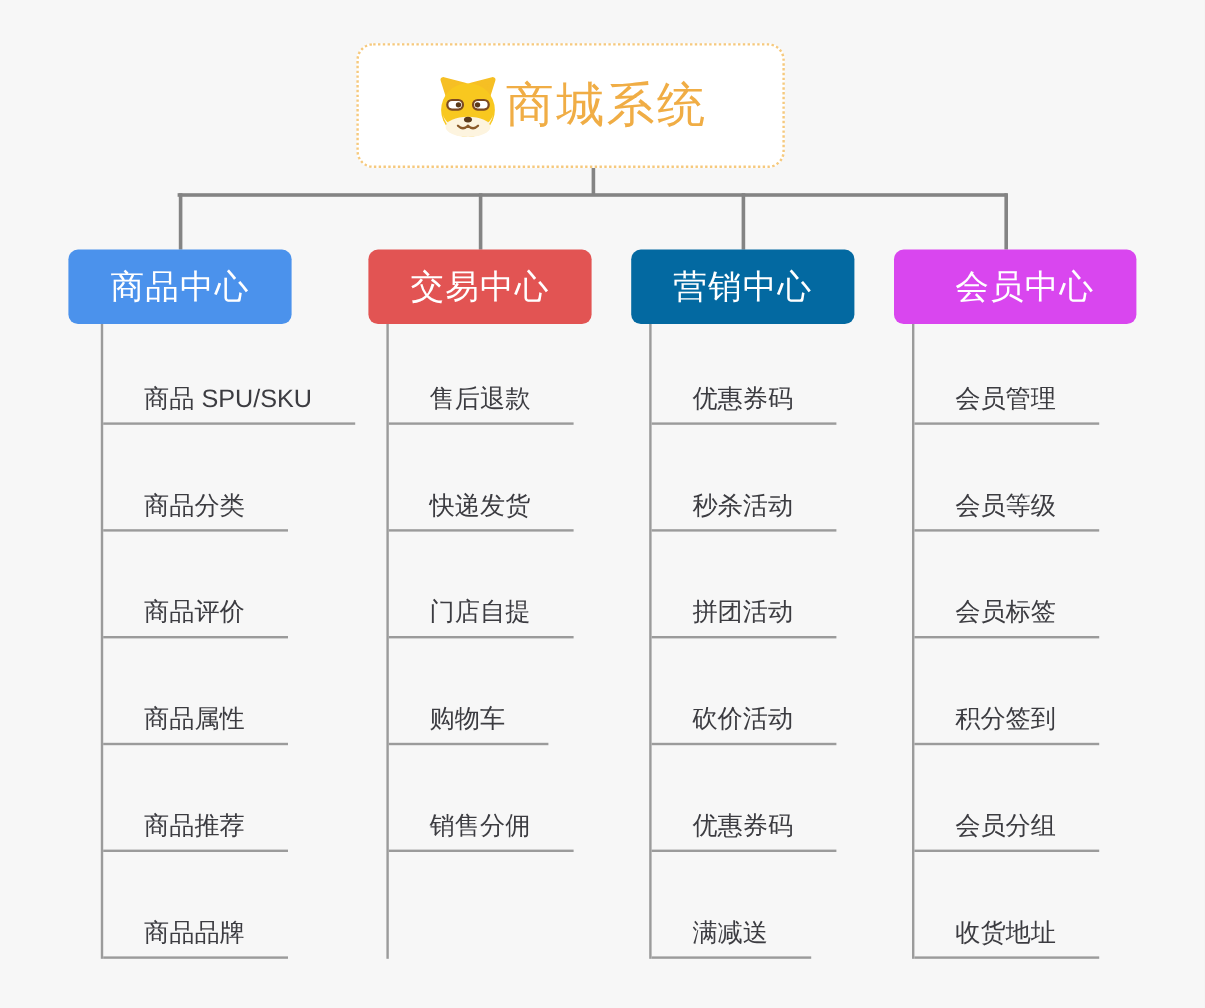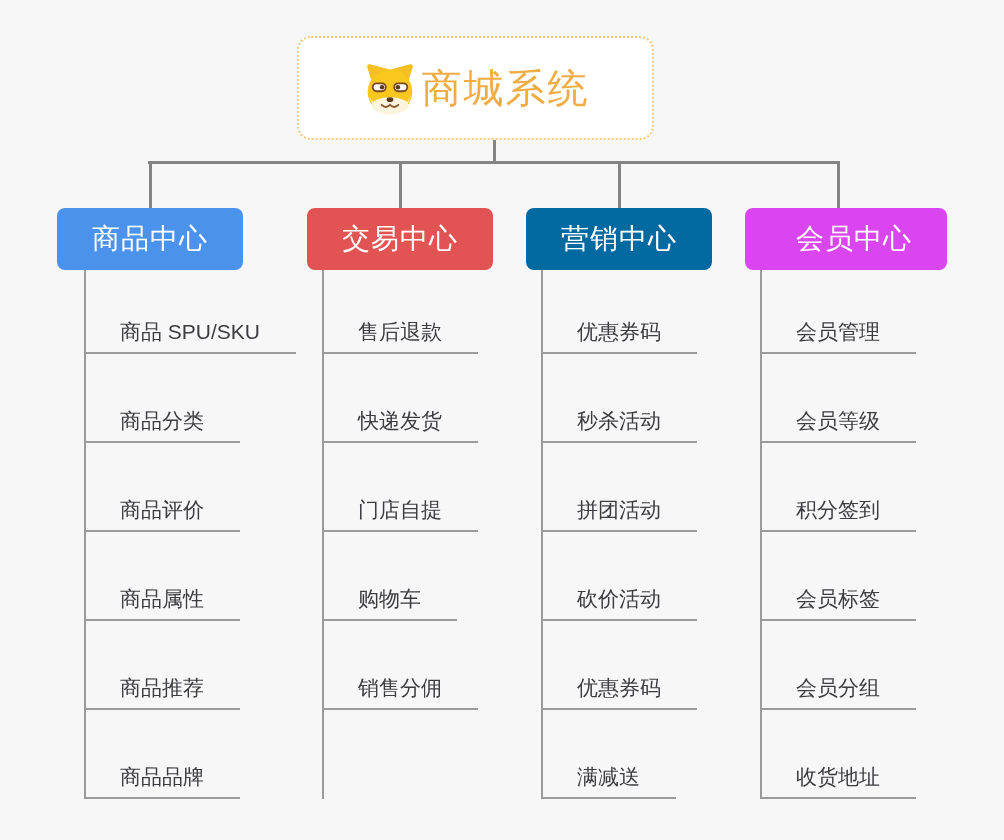--- a/index.html
+++ b/index.html
@@ -215,28 +215,28 @@
       <div class="branch-list" style="left: 760px; width: 210px;">
     <div class="list-item">
       <span class="item-label">会员管理</span>
     </div>
 
     <div class="list-item">
       <span class="item-label">会员等级</span>
     </div>
 
     <div class="list-item">
+      <span class="item-label">会员标签</span>
+    </div>
+
+    <div class="list-item">
       <span class="item-label">积分签到</span>
     </div>
 
     <div class="list-item">
-      <span class="item-label">会员标签</span>
-    </div>
-
-    <div class="list-item">
       <span class="item-label">会员分组</span>
     </div>
 
     <div class="list-item">
       <span class="item-label">收货地址</span>
     </div>
   </div>
     </div>
   </div>
 </div>

